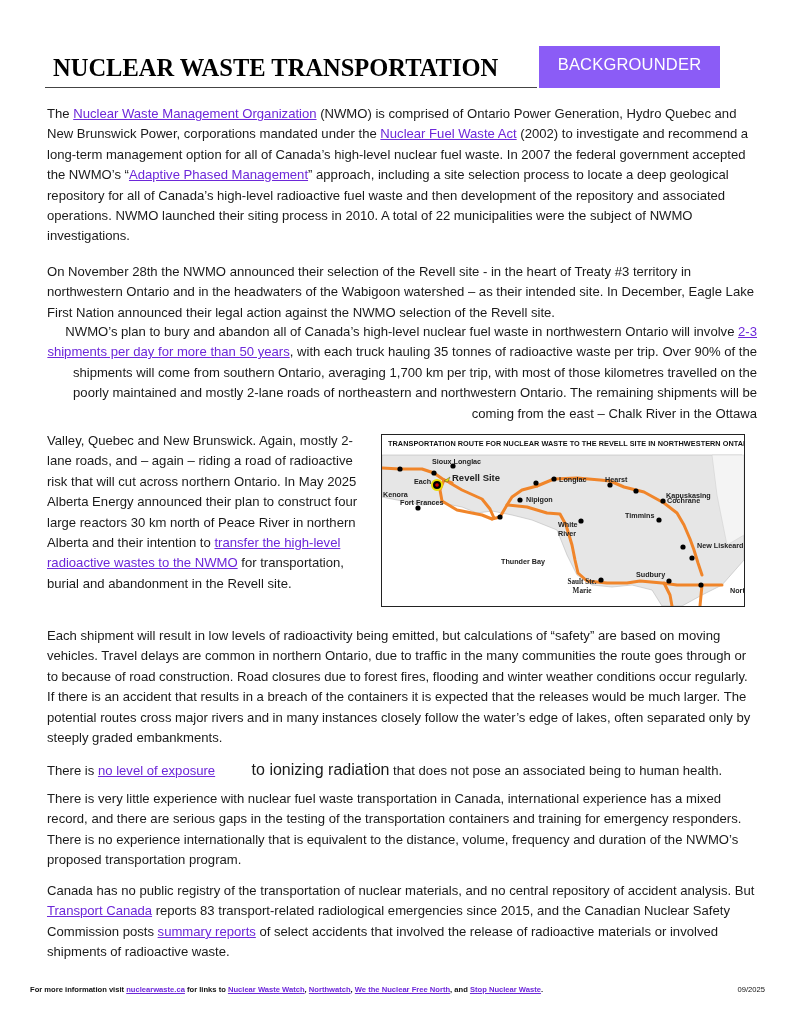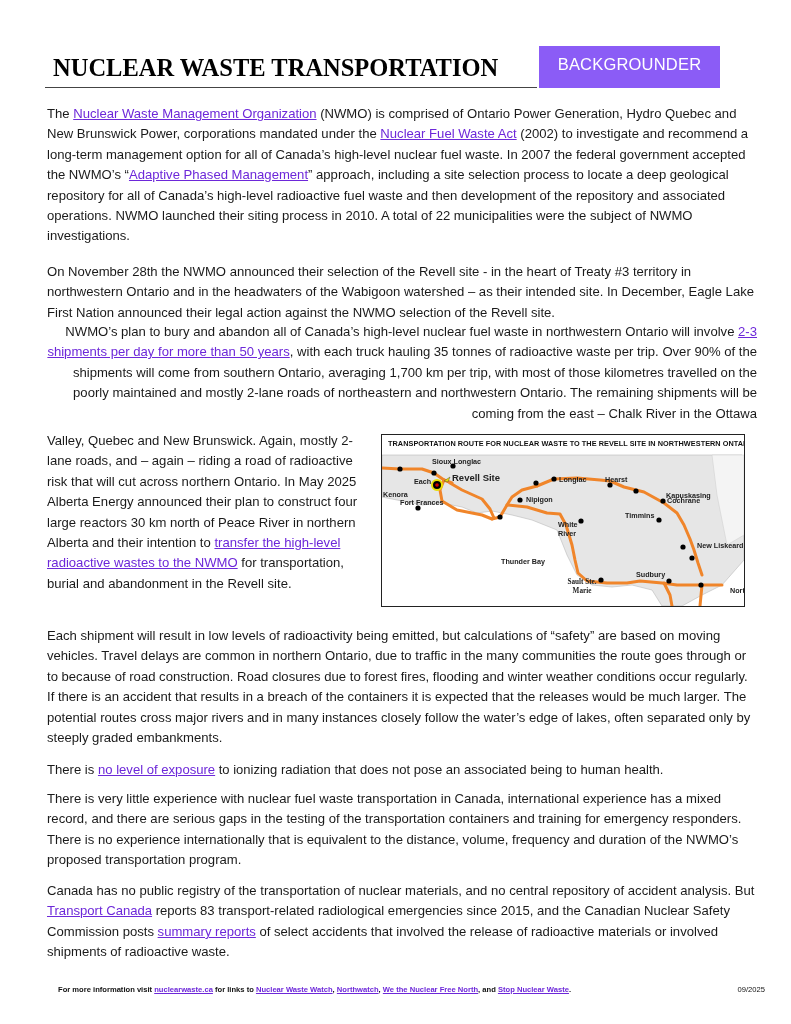--- a/index.html
+++ b/index.html
@@ -27,36 +27,36 @@
   }
   .p1 { position: absolute; left: 47px; top: 104px; width: 705px; }
   .p2 { position: absolute; left: 47px; top: 262px; width: 710px; }
   .p3 { position: absolute; left: 47px; top: 322px; width: 710px; text-align: right; }
   .p3b { position: absolute; left: 47px; top: 431px; width: 320px; }
   .p4 { position: absolute; left: 47px; top: 626px; width: 710px; }
   .p5 { position: absolute; left: 47px; top: 760px; width: 710px; }
   .p6 { position: absolute; left: 47px; top: 789px; width: 710px; }
   .p7 { position: absolute; left: 47px; top: 881px; width: 710px; }
   a.lnk { color: #6d28d9; text-decoration: underline; }
-  .small-inline { font-size: 13px; }
+  .small-inline { font-size: 16px; margin-left: 32px; }
 
   .map {
     position: absolute; left: 381px; top: 434px; width: 362px; height: 171px;
     border: 1.5px solid #222; background: #ffffff; overflow: hidden;
   }
   .map-title {
     position: absolute; left: 6px; top: 4px;
     font-size: 7.3px; font-weight: bold; color: #111; white-space: nowrap; letter-spacing: 0.05px;
   }
   .map svg { position: absolute; left: 0; top: 0; }
   .city { position: absolute; font-size: 7.2px; font-weight: bold; color: #222; white-space: nowrap; }
   .revell-label { font-size: 9.5px; }
 
   .footer { position: absolute; left: 30px; top: 985px; width: 735px; font-size: 7.6px; color: #111; }
-  .footer .info { position: absolute; left: 0; top: 0; font-weight: bold; white-space: nowrap; margin-left: 28px; }
+  .footer .info { position: absolute; left: 0; top: 0; font-weight: bold; white-space: nowrap; }
   .footer .info a.lnk { font-weight: bold; }
   .footer .date { position: absolute; right: 0; top: 0; }
 </style>
 </head>
 <body>
 
 <div class="header">
   <div class="title">NUCLEAR WASTE TRANSPORTATION</div>
   <div class="title-rule"></div>
   <div class="badge">BACKGROUNDER</div>

